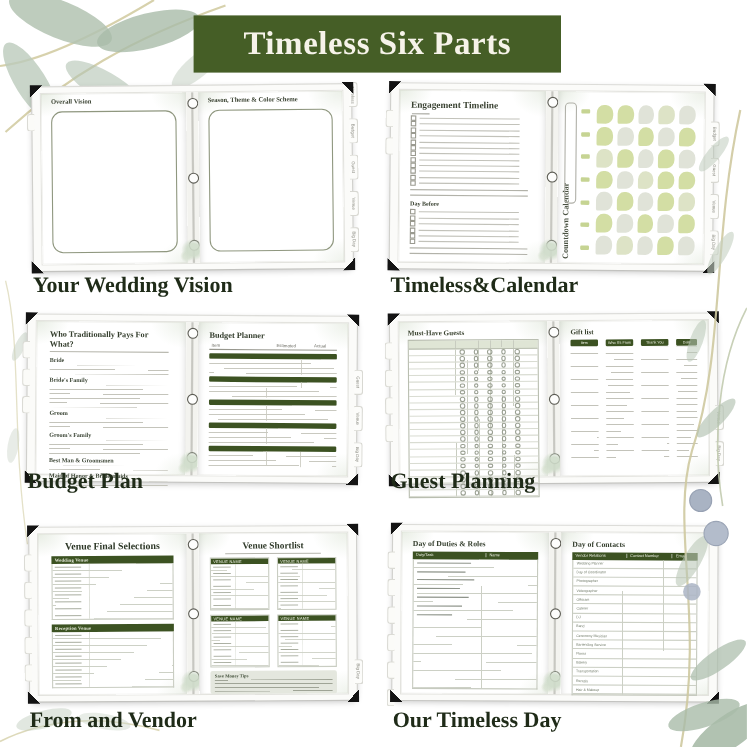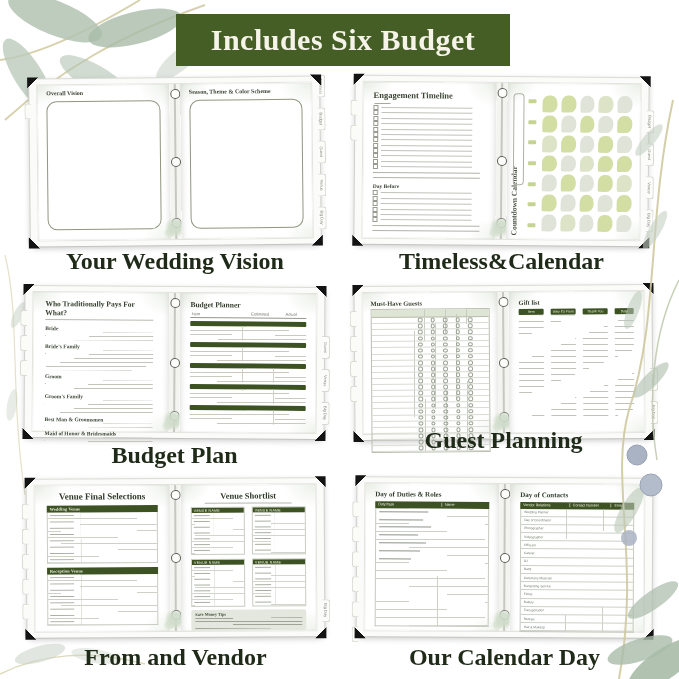--- a/index.html
+++ b/index.html
@@ -8,23 +8,23 @@
   .deco{position:absolute;pointer-events:none;}
   .deco-tl{left:0;top:0;z-index:1;}
   .deco-lm{left:0;top:255px;z-index:1;}
   .deco-bl{left:0;top:594px;z-index:1;}
   .deco-r{left:585px;top:80px;z-index:3;}
   
   .banner{position:absolute;left:176px;top:14px;width:334px;height:52px;background:#455e26;
     display:flex;align-items:center;justify-content:center;z-index:2;}
   .banner span{color:#f6f3e9;font-size:30px;font-weight:bold;letter-spacing:.5px;}
   
-  .caption{position:absolute;text-align:center;font-size:24px;font-weight:bold;color:#1f2b18;z-index:2;}
+  .caption{position:absolute;text-align:left;font-size:20px;font-weight:bold;color:#1f2b18;z-index:2;}
   .c1{left:30px;top:248px;width:290px}.c2{left:355px;top:248px;width:293px}
-  .c3{left:25px;top:442px;width:299px}.c4{left:355px;top:427px;width:297px}
+  .c3{left:25px;top:427px;width:299px}.c4{left:355px;top:427px;width:297px}
   .c5{left:27px;top:644px;width:297px}.c6{left:357px;top:644px;width:295px}
   
   .spread{position:absolute;z-index:2;background:#fbfbf9;border-radius:5px;
     box-shadow:0 2px 6px rgba(0,0,0,.22),0 0 0 1px #e6e6e2;}
   .s1{left:30px;top:78px;width:290px;height:167px;transform:rotate(-.6deg)}
   .s2{left:355px;top:77px;width:293px;height:168px;transform:rotate(.5deg)}
   .s3{left:25px;top:287px;width:299px;height:151px;transform:rotate(.4deg)}
   .s4{left:355px;top:286px;width:297px;height:153px;transform:rotate(-.4deg)}
   .s5{left:27px;top:479px;width:297px;height:158px;transform:rotate(-.3deg)}
   .s6{left:357px;top:478px;width:295px;height:159px;transform:rotate(.3deg)}
@@ -227,21 +227,21 @@
   <ellipse cx="44" cy="430" rx="26" ry="8" transform="rotate(-60 44 430)" fill="#bac8b8" opacity=".6"></ellipse>
   <ellipse cx="68" cy="520" rx="30" ry="9" transform="rotate(-35 68 520)" fill="#aebfae" opacity=".75"></ellipse>
   <ellipse cx="78" cy="585" rx="42" ry="15" transform="rotate(-35 78 585)" fill="#a3b7a3" opacity=".85"></ellipse>
   <ellipse cx="55" cy="570" rx="34" ry="11" transform="rotate(-18 55 570)" fill="#a9bca9" opacity=".8"></ellipse>
   <circle cx="52" cy="375" r="10" fill="#a9b3c3" stroke="#97a1b3" stroke-width="1"></circle>
   <circle cx="66" cy="405" r="11" fill="#b3bccb" stroke="#9aa4b5" stroke-width="1"></circle>
   <circle cx="44" cy="458" r="8" fill="#aab4c4" opacity=".85"></circle>
 </svg>
 
 <div class="banner">
-  <span>Includes Six Budget</span>
+  <span>Timeless Six Parts</span>
 </div>
 
 <div class="spread s1">
   <div class="cmarks"></div>
   <div class="lbumps">
       <i class="lbump"></i>
     </div>
   <div class="rtabs">
       <span class="rtab">Timeless</span>
       <span class="rtab">Budget</span>
@@ -888,13 +888,13 @@
               <span>Rentals</span>
             </div>
             <div class="doc-row">
               <span>Hair &amp; Makeup</span>
             </div>
           </div>
       </div>
     </div>
   </div>
 </div>
-<div class="caption c6">Our Calendar Day</div>
+<div class="caption c6">Our Timeless Day</div>
 
 </body></html>

